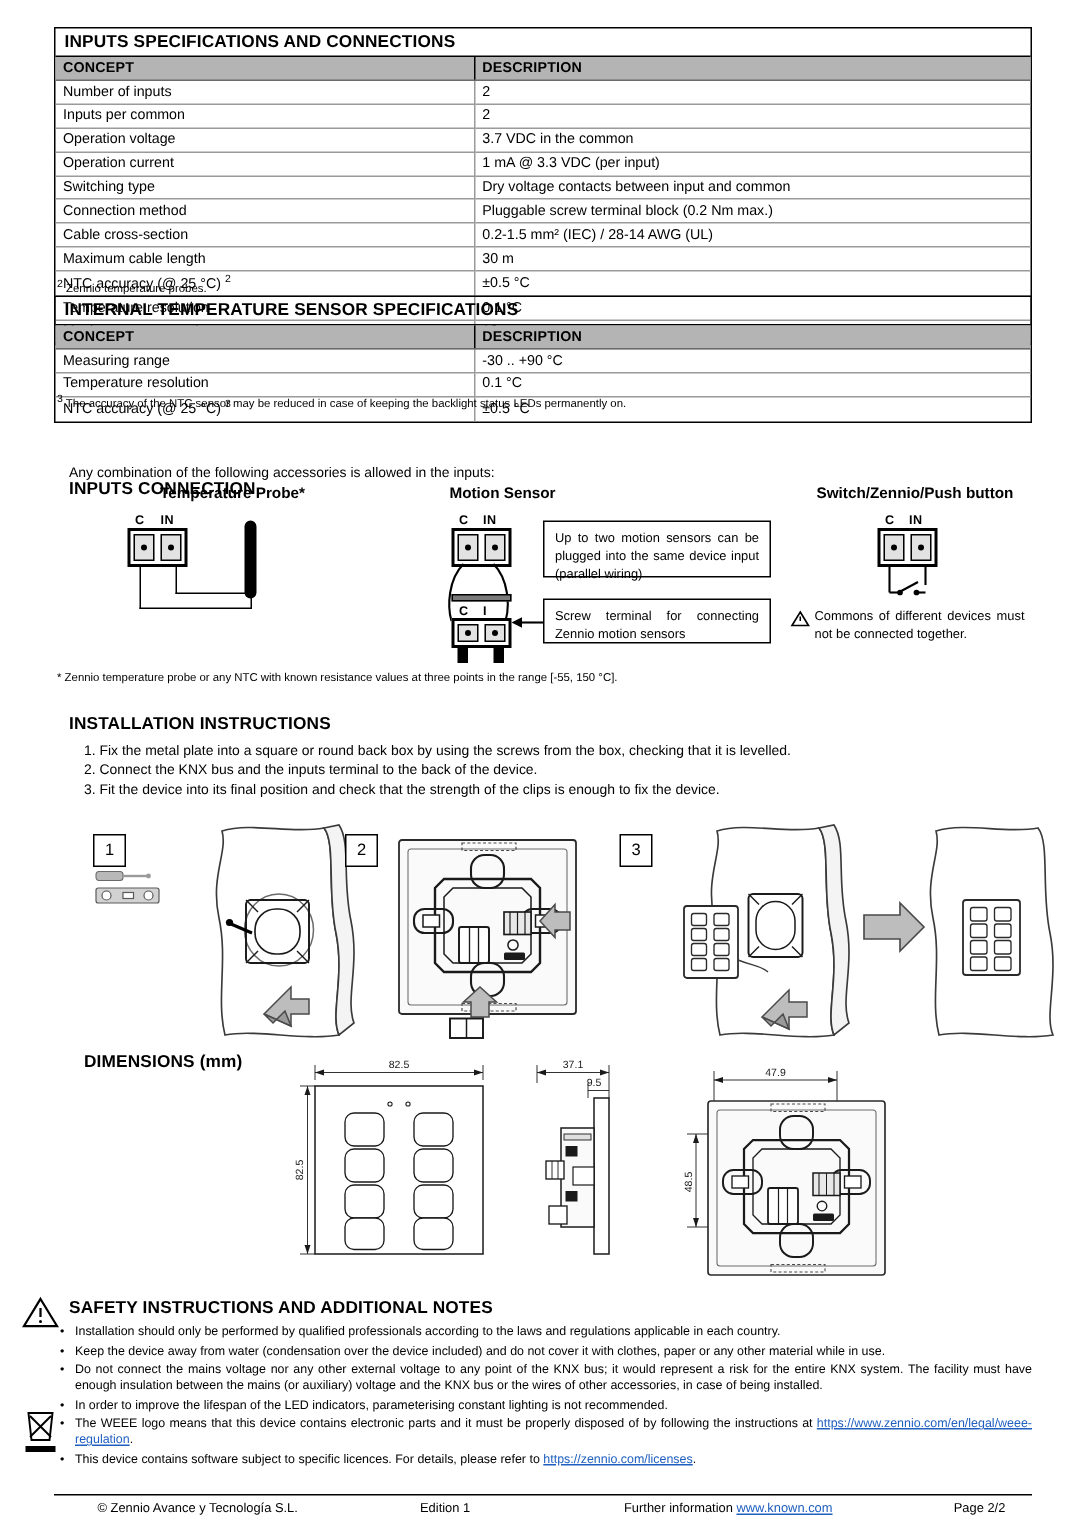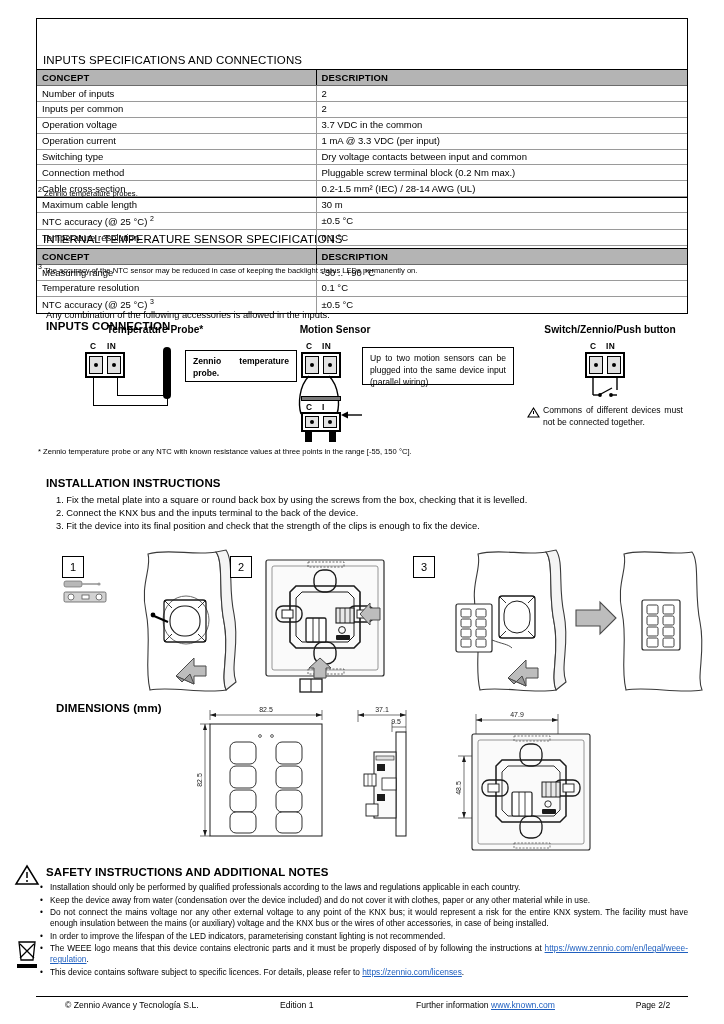--- a/index.html
+++ b/index.html
@@ -25,25 +25,24 @@
   
   .spec-block {
     position: absolute;
     left: 36px;
     width: 652px;
     border: 1.4px solid #000;
     box-sizing: border-box;
   }
   .spec-title {
     font-size: 11.5px;
-    font-weight: normal;
+    font-weight: bold;
     padding: 3px 5px 3px 6px;
     border-bottom: 1.4px solid #000;
     letter-spacing: 0.1px;
-    margin-top: 32px;
   }
   table.spec {
     border-collapse: collapse;
     width: 100%;
     table-layout: fixed;
   }
   table.spec col.c1 { width: 279px; }
   table.spec col.c2 { width: auto; }
   table.spec th {
     background: #b4b4b4;
@@ -327,21 +326,20 @@
     <div class="cell"></div>
   </div>
 
   <div class="wire v" style="left:93px; top:378px; height:28px;"></div>
   <div class="wire h" style="left:93px; top:405px; width:75px;"></div>
   <div class="wire v" style="left:117px; top:378px; height:18px;"></div>
   <div class="wire h" style="left:117px; top:395px; width:51px;"></div>
   <div class="wire v" style="left:167px; top:395px; height:11px;"></div>
   <div class="probe-body" style="left:163px; top:347px;"></div>
 
-  <div class="callout bold" style="left:185px; top:350px; width:112px; height:32px;">Zennio temperature probe.</div>
 
   <div class="sub-head" style="left:255px; top:324px; width:160px;">Motion Sensor</div>
 
   <div class="term-lbl" style="left:306px; top:341px;">C</div>
   <div class="term-lbl" style="left:322px; top:341px;">IN</div>
   <div class="term" style="left:301px; top:352px;">
     <div class="cell"></div>
     <div class="cell"></div>
   </div>
 
@@ -354,20 +352,21 @@
   <div class="term-lbl" style="left:322px; top:402px;">I</div>
   <div style="position:absolute; left:301px; top:396px; width:40px; height:5px; border:1.5px solid #000; background:#7a7a7a; box-sizing:border-box;"></div>
   <div class="term" style="left:301px; top:412px; height:20px;">
     <div class="cell"></div>
     <div class="cell"></div>
   </div>
   <div style="position:absolute; left:305px; top:432px; width:7px; height:10px; background:#000;"></div>
   <div style="position:absolute; left:329px; top:432px; width:7px; height:10px; background:#000;"></div>
 
   <div class="callout" style="left:362px; top:347px; width:152px; height:38px;">Up to two motion sensors can be plugged into the same device input (parallel wiring)</div>
+  <div class="callout" style="left:362px; top:399px; width:152px; height:30px;">Screw terminal for connecting Zennio motion sensors</div>
 
   <svg style="position:absolute; left:341px; top:410px;" width="22" height="10">
     <line x1="21" y1="5" x2="6" y2="5" stroke="#000" stroke-width="1.4"></line>
     <polygon points="0,5 7,1.5 7,8.5" fill="#000"></polygon>
   </svg>
 
   <div class="sub-head" style="left:520px; top:324px; width:180px;">Switch/Zennio/Push button</div>
 
   <div class="term-lbl" style="left:590px; top:341px;">C</div>
   <div class="term-lbl" style="left:606px; top:341px;">IN</div>

